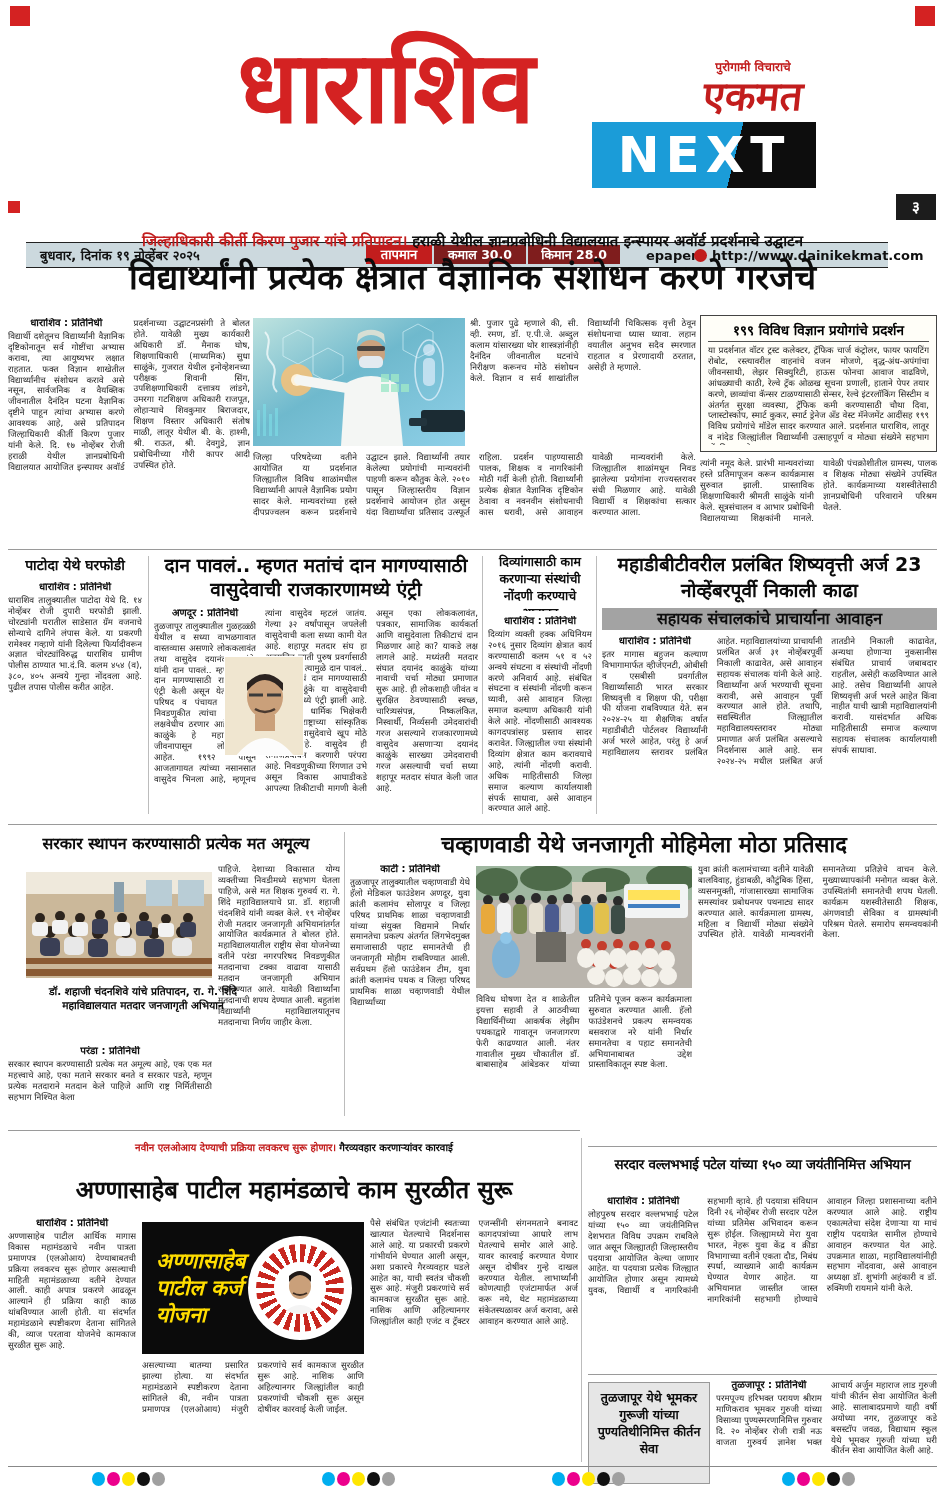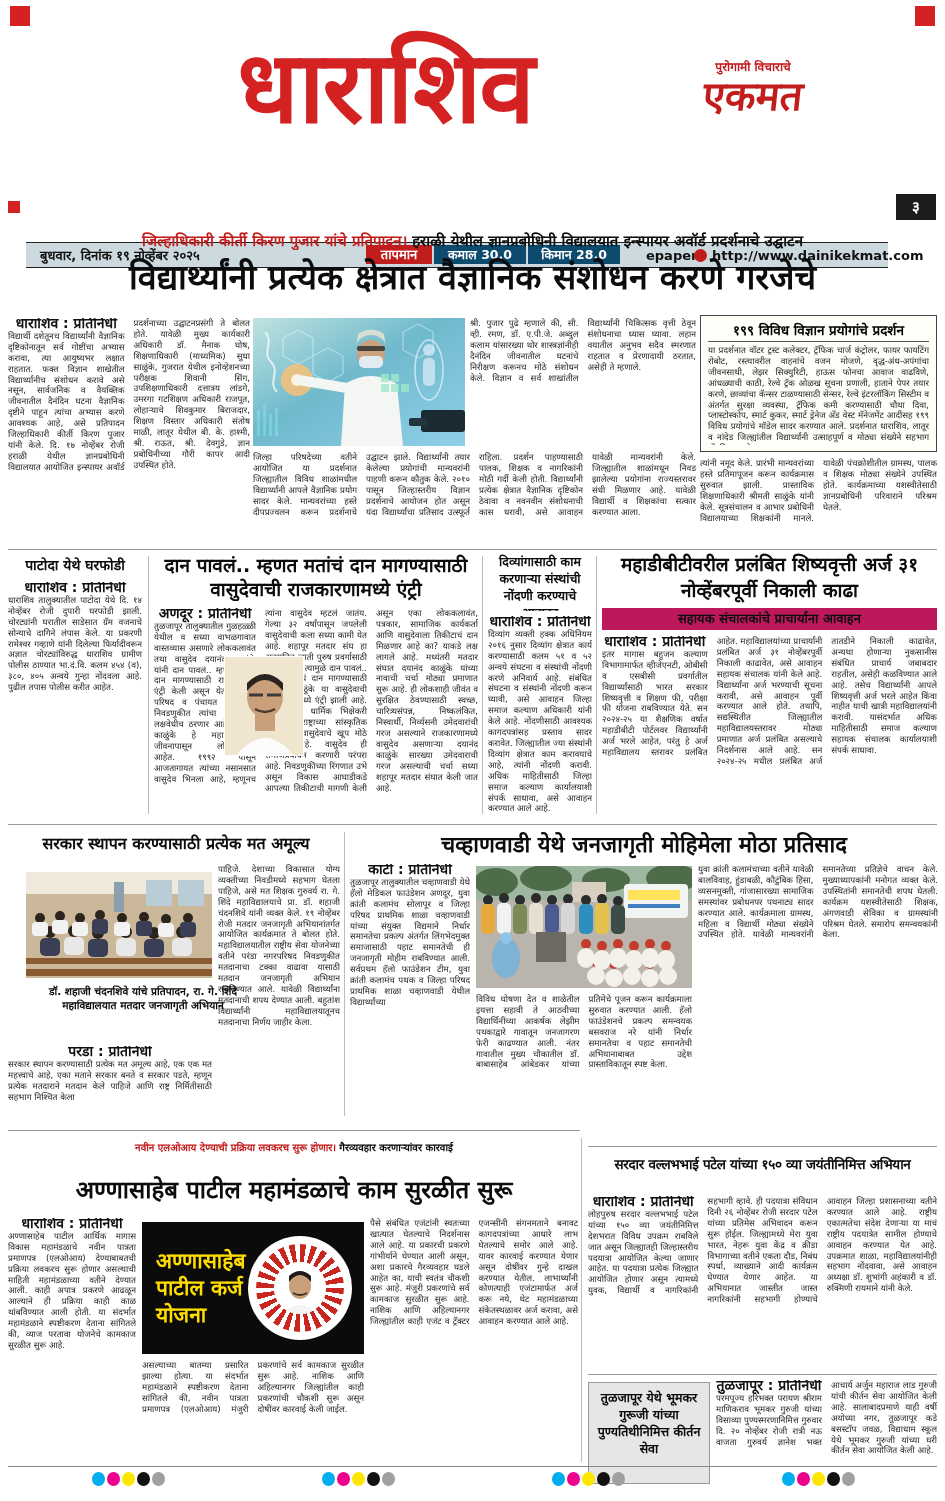--- a/index.html
+++ b/index.html
@@ -11,39 +11,39 @@
   
   .redsq { background:#d42222; }
   .masthead { font-size:100px; font-weight:bold; color:#d42222; letter-spacing:-2px; line-height:1; white-space:nowrap; }
   .brand-tag { color:#c21d1d; font-weight:bold; font-size:12px; text-align:center; }
   .brand-name { color:#c21d1d; font-weight:bold; font-size:40px; line-height:1.05; text-align:center; transform:skewX(-6deg); }
   .next { background:linear-gradient(104deg,#1b9cd8 63%,#0d0d0d 63%); color:#fff; font-weight:bold;
           font-size:50px; letter-spacing:6px; text-align:center; line-height:66px; }
   .datebar { background:#ccd9de; border-top:1.5px solid #222; border-bottom:1.5px solid #222;margin-top:48px; }
   .datebar-text { font-size:13px; font-weight:bold; color:#111; line-height:23px; }
   .tempbox { background:#c21d1d; color:#fff; font-weight:bold; font-size:13px; text-align:center; line-height:19px; }
-  .tempvals { background:#0c4a6e; color:#fff; font-weight:bold; font-size:12.5px; line-height:19px; text-align:center; }
+  .tempvals { background:#7f1d1d; color:#fff; font-weight:bold; font-size:12.5px; line-height:19px; text-align:center; }
   .pagenum { background:#1c1c1c; color:#fff; font-weight:bold; font-size:15px; text-align:center; line-height:26px; }
 
   
   .kicker-red { color:#c21d1d; font-weight:bold; }
   .kicker-black { color:#0d0d0d; font-weight:bold; }
   .kicker-line { font-size:15px; white-space:nowrap; text-align:center; overflow:hidden; }
   .hl { font-weight:bold; color:#0c0c0c; text-align:center; overflow:hidden; }
-  .byline { font-weight:bold; font-size:14px; text-align:center; color:#111; margin-bottom:2px; }
+  .byline { font-weight:bold; font-size:10px; text-align:center; color:#111; margin-bottom:2px; }
   .body { font-size:8.6px; line-height:10.9px; text-align:justify; color:#1c1c1c; overflow:hidden; }
   .c2 { column-count:2; column-gap:9px; }
   .c3 { column-count:3; column-gap:9px; }
   .c4 { column-count:4; column-gap:9px; }
   .rule-h { background:#9a9a9a; }
   .rule-v { background:#bcbcbc; }
 
   .sidebox { border:1.4px solid #444; background:#fffef8; padding:5px 7px; }
   .sidebox-title { font-weight:bold; font-size:13.5px; text-align:center; border-bottom:1px solid #555; padding-bottom:2px; margin-bottom:3px; }
-  .subhead-band { background:#be185d; font-weight:bold; font-size:13px; text-align:center; line-height:22px; color:#0d0d0d; }
+  .subhead-band { background:#a3a3a3; font-weight:bold; font-size:16px; text-align:center; line-height:22px; color:#0d0d0d; }
   .caption { font-weight:bold; font-size:10.5px; line-height:14px; text-align:center; color:#0d0d0d;margin-left:24px; }
 
   .adbox { background:#0b0b0b; display:flex; align-items:center; }
   .adtext { color:#ffdd00; font-weight:bold; font-size:21px; line-height:27px; padding-left:14px; flex:1; }
   .adlogo-wrap { width:104px; height:104px; margin-right:12px; position:relative; flex:none; }
   .adlogo-ring { position:absolute; inset:0; border-radius:50%; background:#fff; }
   .adlogo-rays { position:absolute; inset:8px; border-radius:50%;
       background:repeating-conic-gradient(#c8271f 0deg 8deg,#ffffff 8deg 15deg); }
   .adlogo-core { position:absolute; inset:26px; border-radius:50%; background:#fff; overflow:hidden; }
 
@@ -64,20 +64,21 @@
   <div class="abs redsq" style="left:10px;top:6px;width:20px;height:20px;"></div>
   <div class="abs redsq" style="left:915px;top:6px;width:20px;height:20px;"></div>
 
   <div class="abs masthead" style="left:185px;top:38px;width:400px;text-align:center;">धाराशिव</div>
 
   <div class="abs" style="left:668px;top:58px;width:170px;">
     <div class="brand-tag">पुरोगामी विचाराचे</div>
     <div class="brand-name">एकमत</div>
   </div>
 
+  <div class="abs next" style="left:592px;top:122px;width:224px;height:66px;">NEXT</div>
 
   <div class="abs redsq" style="left:8px;top:201px;width:12px;height:12px;"></div>
   <div class="abs datebar" style="left:26px;top:194px;width:862px;height:26px;">
     <div class="abs datebar-text" style="left:14px;top:1px;">बुधवार, दिनांक १९ नोव्हेंबर २०२५</div>
     <div class="abs tempbox" style="left:340px;top:2px;width:66px;height:19px;">तापमान</div>
     <div class="abs tempvals" style="left:408px;top:2px;width:92px;height:19px;">कमाल 30.0</div>
     <div class="abs tempvals" style="left:502px;top:2px;width:92px;height:19px;">किमान 28.0</div>
     <div class="abs datebar-text" style="left:620px;top:1px;">epaper</div>
     <div class="abs" style="left:668px;top:6px;width:13px;height:13px;border-radius:50%;background:#c21d1d;"></div>
     <div class="abs datebar-text" style="left:686px;top:1px;">http://www.dainikekmat.com</div>
@@ -184,21 +185,21 @@
       <path d="M30,52 q10,6 20,0" stroke="#4a3a30" stroke-width="2.5" fill="none"></path>
     </svg>
   </div>
 
   <div class="abs hl" style="left:488px;top:553px;width:104px;height:58px;font-size:12.5px;line-height:17px;">दिव्यांगासाठी काम करणाऱ्या संस्थांची नोंदणी करण्याचे आवाहन</div>
   <div class="abs body" style="left:488px;top:616px;width:104px;height:198px;">
     <div class="byline">धाराशिव : प्रतिनिधी</div>
     <span>दिव्यांग व्यक्ती हक्क अधिनियम २०१६ नुसार दिव्यांग क्षेत्रात कार्य करण्यासाठी कलम ५१ व ५२ अन्वये संघटना व संस्थांची नोंदणी करणे अनिवार्य आहे. संबंधित संघटना व संस्थांनी नोंदणी करून घ्यावी, असे आवाहन जिल्हा समाज कल्याण अधिकारी यांनी केले आहे. नोंदणीसाठी आवश्यक कागदपत्रांसह प्रस्ताव सादर करावेत. जिल्ह्यातील ज्या संस्थांनी दिव्यांग क्षेत्रात काम करावयाचे आहे, त्यांनी नोंदणी करावी. अधिक माहितीसाठी जिल्हा समाज कल्याण कार्यालयाशी संपर्क साधावा, असे आवाहन करण्यात आले आहे.</span>
   </div>
 
-  <div class="abs hl" style="left:602px;top:551px;width:335px;height:54px;font-size:19px;line-height:26px;">महाडीबीटीवरील प्रलंबित शिष्यवृत्ती अर्ज ३१ नोव्हेंबरपूर्वी निकाली काढा</div>
+  <div class="abs hl" style="left:602px;top:551px;width:335px;height:54px;font-size:19px;line-height:26px;">महाडीबीटीवरील प्रलंबित शिष्यवृत्ती अर्ज 23 नोव्हेंबरपूर्वी निकाली काढा</div>
   <div class="abs subhead-band" style="left:602px;top:608px;width:335px;height:22px;">सहायक संचालकांचे प्राचार्याना आवाहन</div>
   <div class="abs body c3" style="left:602px;top:636px;width:335px;height:178px;">
     <div class="byline">धाराशिव : प्रतिनिधी</div>
     <span>इतर मागास बहुजन कल्याण विभागामार्फत व्हीजेएनटी, ओबीसी व एसबीसी प्रवर्गातील विद्यार्थ्यांसाठी भारत सरकार शिष्यवृत्ती व शिक्षण फी, परीक्षा फी योजना राबविण्यात येते. सन २०२४-२५ या शैक्षणिक वर्षात महाडीबीटी पोर्टलवर विद्यार्थ्यांनी अर्ज भरले आहेत, परंतु हे अर्ज महाविद्यालय स्तरावर प्रलंबित आहेत. महाविद्यालयांच्या प्राचार्यांनी प्रलंबित अर्ज ३१ नोव्हेंबरपूर्वी निकाली काढावेत, असे आवाहन सहायक संचालक यांनी केले आहे. विद्यार्थ्यांना अर्ज भरण्याची सूचना करावी, असे आवाहन पूर्वी करण्यात आले होते. तथापि, सद्यस्थितीत जिल्ह्यातील महाविद्यालयस्तरावर मोठ्या प्रमाणात अर्ज प्रलंबित असल्याचे निदर्शनास आले आहे. सन २०२४-२५ मधील प्रलंबित अर्ज तातडीने निकाली काढावेत, अन्यथा होणाऱ्या नुकसानीस संबंधित प्राचार्य जबाबदार राहतील, असेही कळविण्यात आले आहे. तसेच विद्यार्थ्यांनी आपले शिष्यवृत्ती अर्ज भरले आहेत किंवा नाहीत याची खात्री महाविद्यालयांनी करावी. यासंदर्भात अधिक माहितीसाठी समाज कल्याण सहायक संचालक कार्यालयाशी संपर्क साधावा.</span>
   </div>
 
   <div class="abs rule-h" style="left:8px;top:824px;width:929px;height:1px;"></div>
   <div class="abs rule-v" style="left:344px;top:832px;width:1px;height:284px;"></div>
 
   <div class="abs hl" style="left:8px;top:832px;width:336px;font-size:16px;line-height:24px;white-space:nowrap;">सरकार स्थापन करण्यासाठी प्रत्येक मत अमूल्य</div>
@@ -345,21 +346,21 @@
     <span> </span>
     <span class="kicker-black">गैरव्यवहार करणाऱ्यांवर कारवाई</span>
   </div>
   <div class="abs hl" style="left:14px;top:1172px;width:560px;font-size:24px;line-height:36px;white-space:nowrap;">अण्णासाहेब पाटील महामंडळाचे काम सुरळीत सुरू</div>
 
   <div class="abs body" style="left:8px;top:1218px;width:128px;height:244px;">
     <div class="byline">धाराशिव : प्रतिनिधी</div>
     <span>अण्णासाहेब पाटील आर्थिक मागास विकास महामंडळाचे नवीन पात्रता प्रमाणपत्र (एलओआय) देण्याबाबतची प्रक्रिया लवकरच सुरू होणार असल्याची माहिती महामंडळाच्या वतीने देण्यात आली. काही अपात्र प्रकरणे आढळून आल्याने ही प्रक्रिया काही काळ थांबविण्यात आली होती. या संदर्भात महामंडळाने स्पष्टीकरण देताना सांगितले की, व्याज परतावा योजनेचे कामकाज सुरळीत सुरू आहे.</span>
   </div>
 
-  <div class="abs adbox" style="left:142px;top:1222px;width:222px;height:132px;">
+  <div class="abs adbox" style="left:142px;top:1222px;width:222px;height:132px;font-style:italic;">
     <div class="adtext">
       <div>अण्णासाहेब</div>
       <div>पाटील कर्ज</div>
       <div>योजना</div>
     </div>
     <div class="adlogo-wrap">
       <div class="adlogo-ring"></div>
       <div class="adlogo-rays"></div>
       <div class="adlogo-core">
         <svg width="52" height="52" viewBox="0 0 52 52" xmlns="http://www.w3.org/2000/svg">

